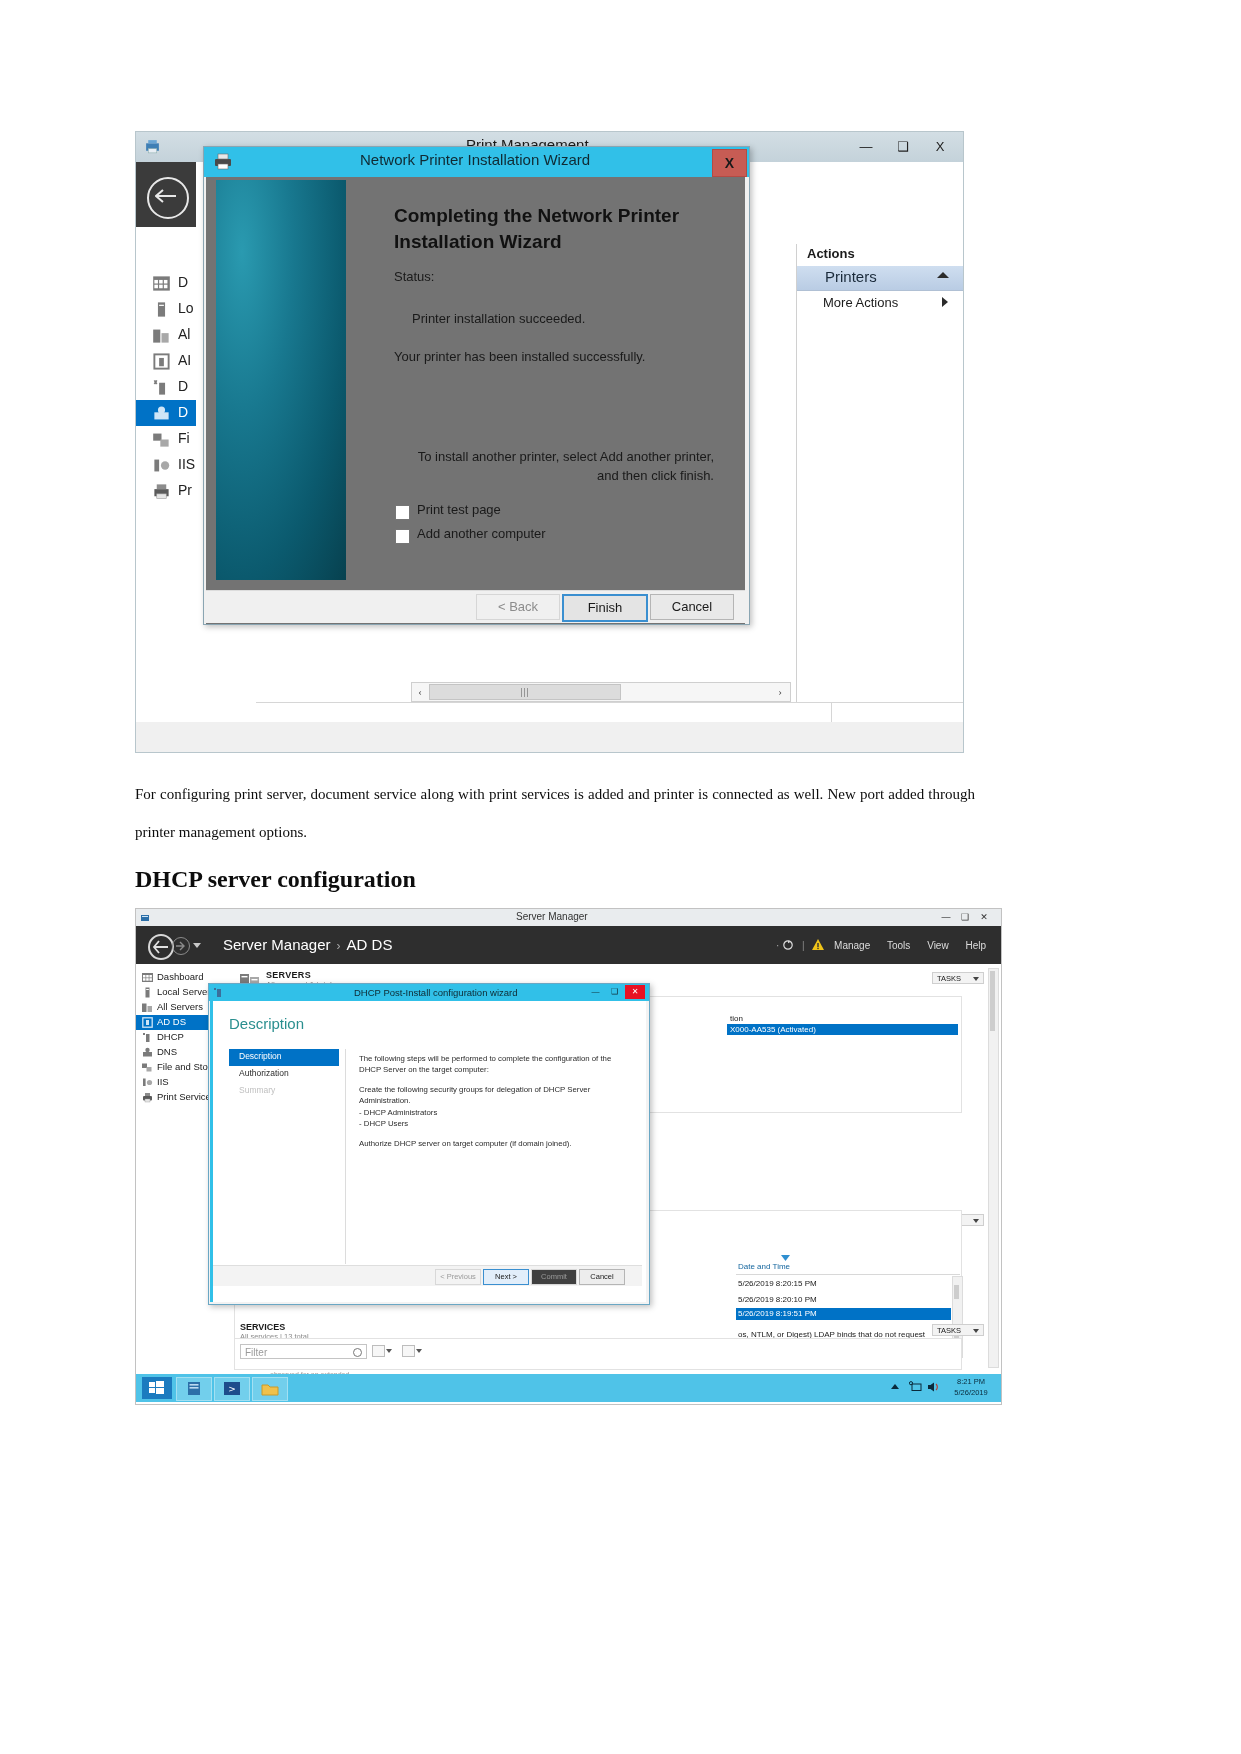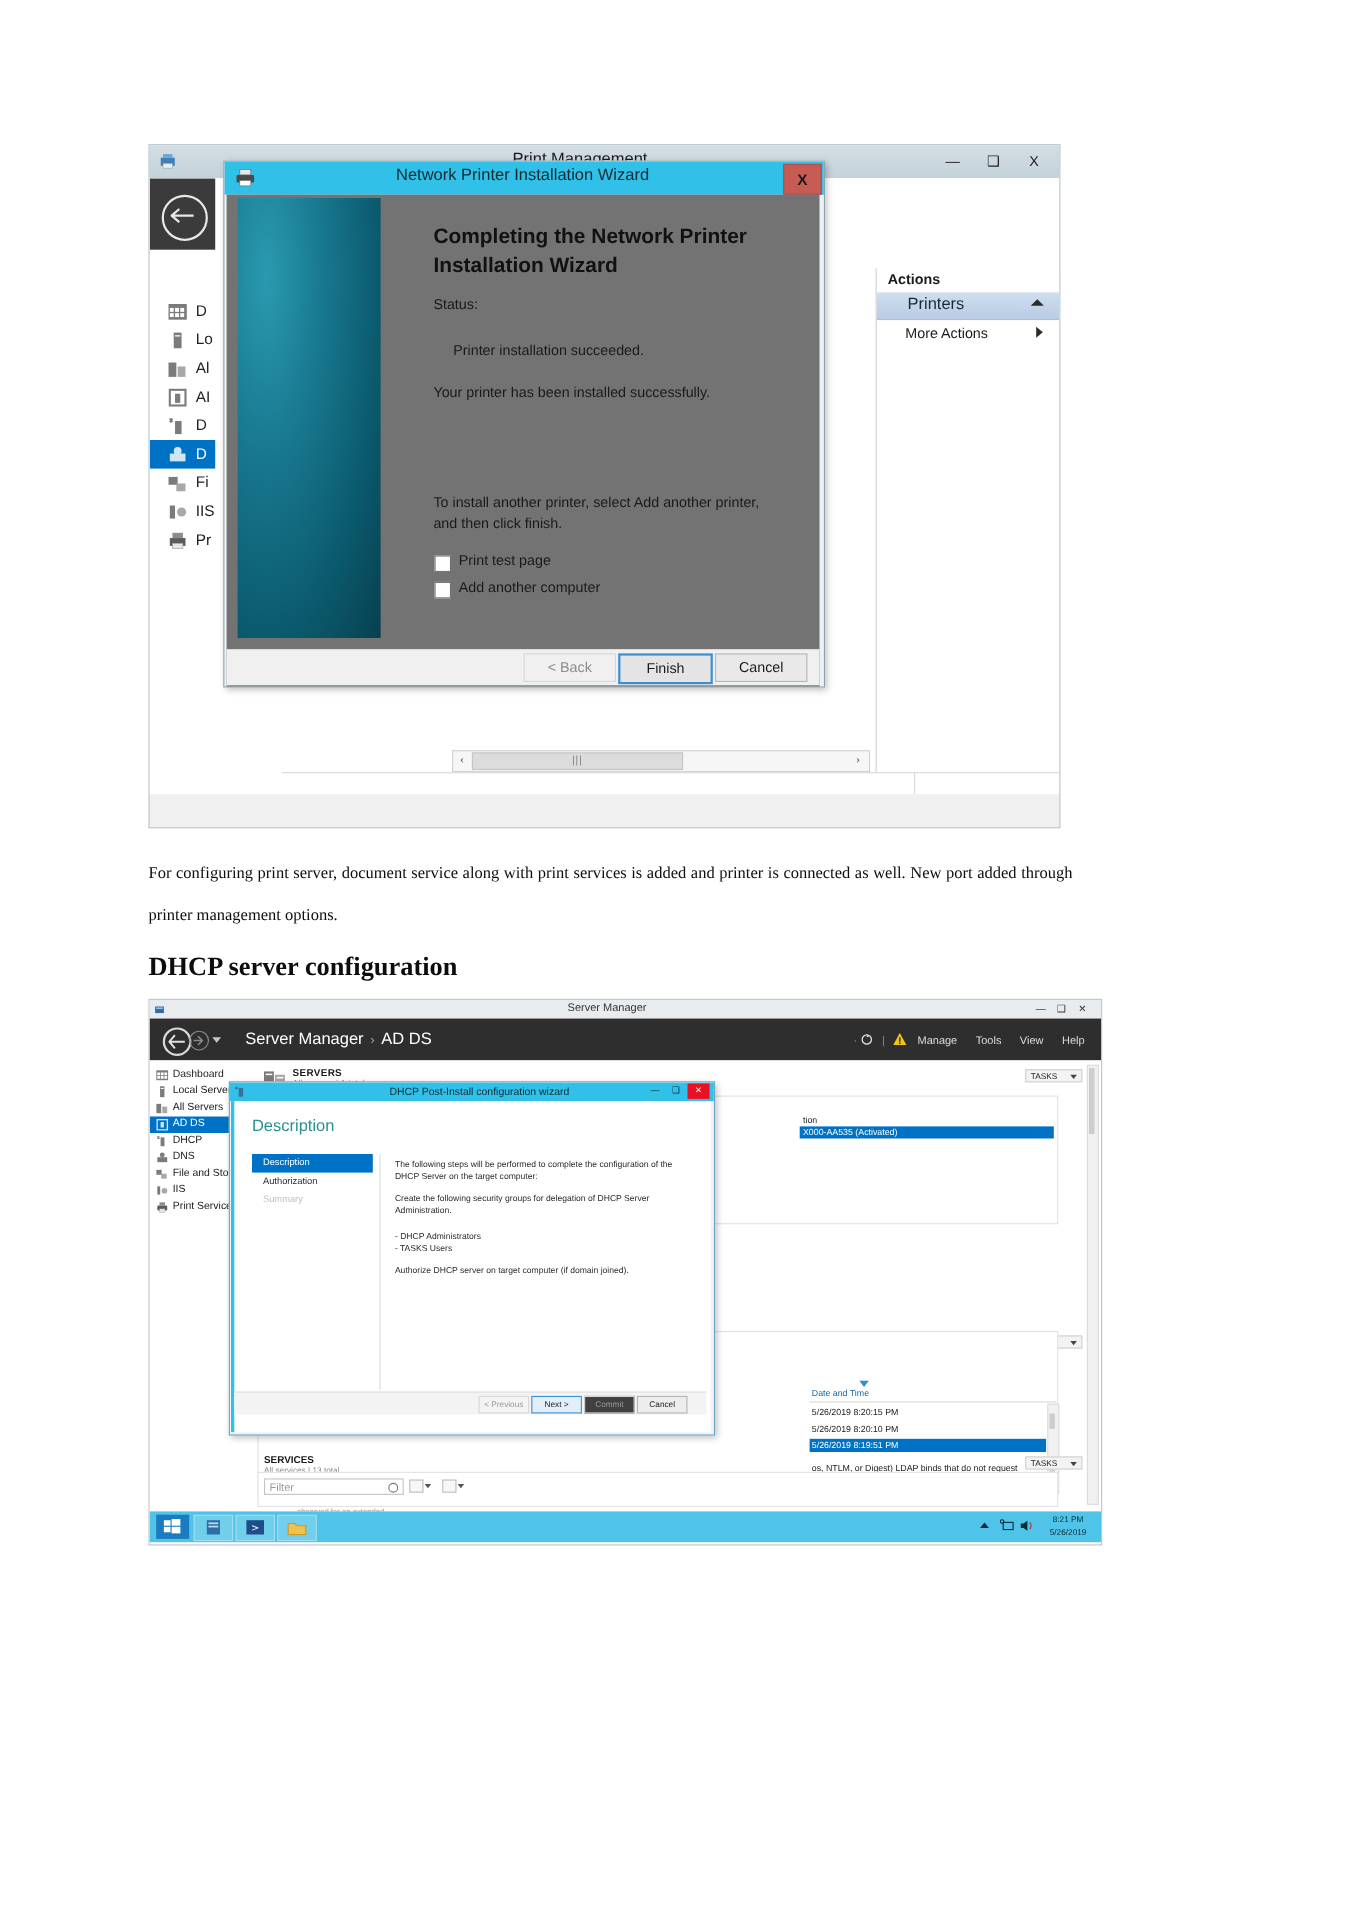--- a/index.html
+++ b/index.html
@@ -74,21 +74,21 @@
   #wiz-banner{left:10px;top:3px;width:130px;height:400px;
     background:radial-gradient(ellipse at 20% 18%, #2a9ab0 0%, #18788f 35%, #0b5a6e 70%, #07414f 100%);}
   #wiz-content{left:148px;top:0;width:385px;height:410px;}
   #wiz-h1{left:40px;top:26px;width:320px;font-size:19px;font-weight:bold;color:#111;line-height:26px;
     font-family:"Liberation Sans",sans-serif;}
   .wiz-p{left:40px;font-size:13px;color:#1a1a1a;font-family:"Liberation Sans",sans-serif;line-height:19px;}
   #wiz-status{top:90px;}
   #wiz-succeeded{left:58px;top:134px;font-size:13px;color:#1a1a1a;font-family:"Liberation Sans",sans-serif;}
   #wiz-installed{top:170px;}
   #wiz-test{top:226px;width:320px;}
-  #wiz-another{top:270px;width:320px;}
+  #wiz-another{top:270px;width:320px;text-align:right;}
   .wiz-cbrow{left:41px;width:300px;height:20px;}
   .wiz-cb{left:0;top:2px;width:13px;height:13px;border:1px solid #767676;background:#fff;}
   .wiz-cblab{left:22px;top:-1px;font-size:13px;color:#1a1a1a;font-family:"Liberation Sans",sans-serif;}
   #wiz-footer{left:2px;top:443px;width:539px;height:32px;background:#f0f0f0;border-top:1px solid #dcdcdc;}
   .wiz-btn{top:3px;height:24px;font-size:13px;text-align:center;line-height:24px;
     font-family:"Liberation Sans",sans-serif;background:#e9e9e9;border:1px solid #b5b5b5;color:#1a1a1a;}
   #wiz-back{left:270px;width:82px;color:#8c8c8c;background:#f0f0f0;border:1px solid #d6d6d6;}
   #wiz-finish{left:356px;width:82px;border:2px solid #3a8fd0;background:#e4e4e4;}
   #wiz-cancel{left:444px;width:82px;}
 
@@ -627,23 +627,23 @@
             <span>Authorization</span>
             </div>
           <div class="abs dhcp-step dim" style="top:34px">
             <span>Summary</span>
             </div>
         </div>
         <div class="abs" id="dhcp-vline"></div>
 
         <div class="abs" id="dhcp-text">
           <p>The following steps will be performed to complete the configuration of the DHCP Server on the target computer:</p>
-          <p style="margin-bottom:12px">Create the following security groups for delegation of DHCP Server Administration.</p>
+          <p style="margin-bottom:1px">Create the following security groups for delegation of DHCP Server Administration.</p>
           <p style="margin-bottom:0">- DHCP Administrators</p>
-          <p>- TASKS Users</p>
+          <p>- DHCP Users</p>
           <p>Authorize DHCP server on target computer (if domain joined).</p>
         </div>
       </div>
 
       <div class="abs" id="dhcp-footer">
         <div class="abs dhcp-btn" id="dhcp-prev">&lt; Previous</div>
         <div class="abs dhcp-btn" id="dhcp-next">Next &gt;</div>
         <div class="abs dhcp-btn" id="dhcp-commit">Commit</div>
         <div class="abs dhcp-btn" id="dhcp-cancel">Cancel</div>
       </div>

